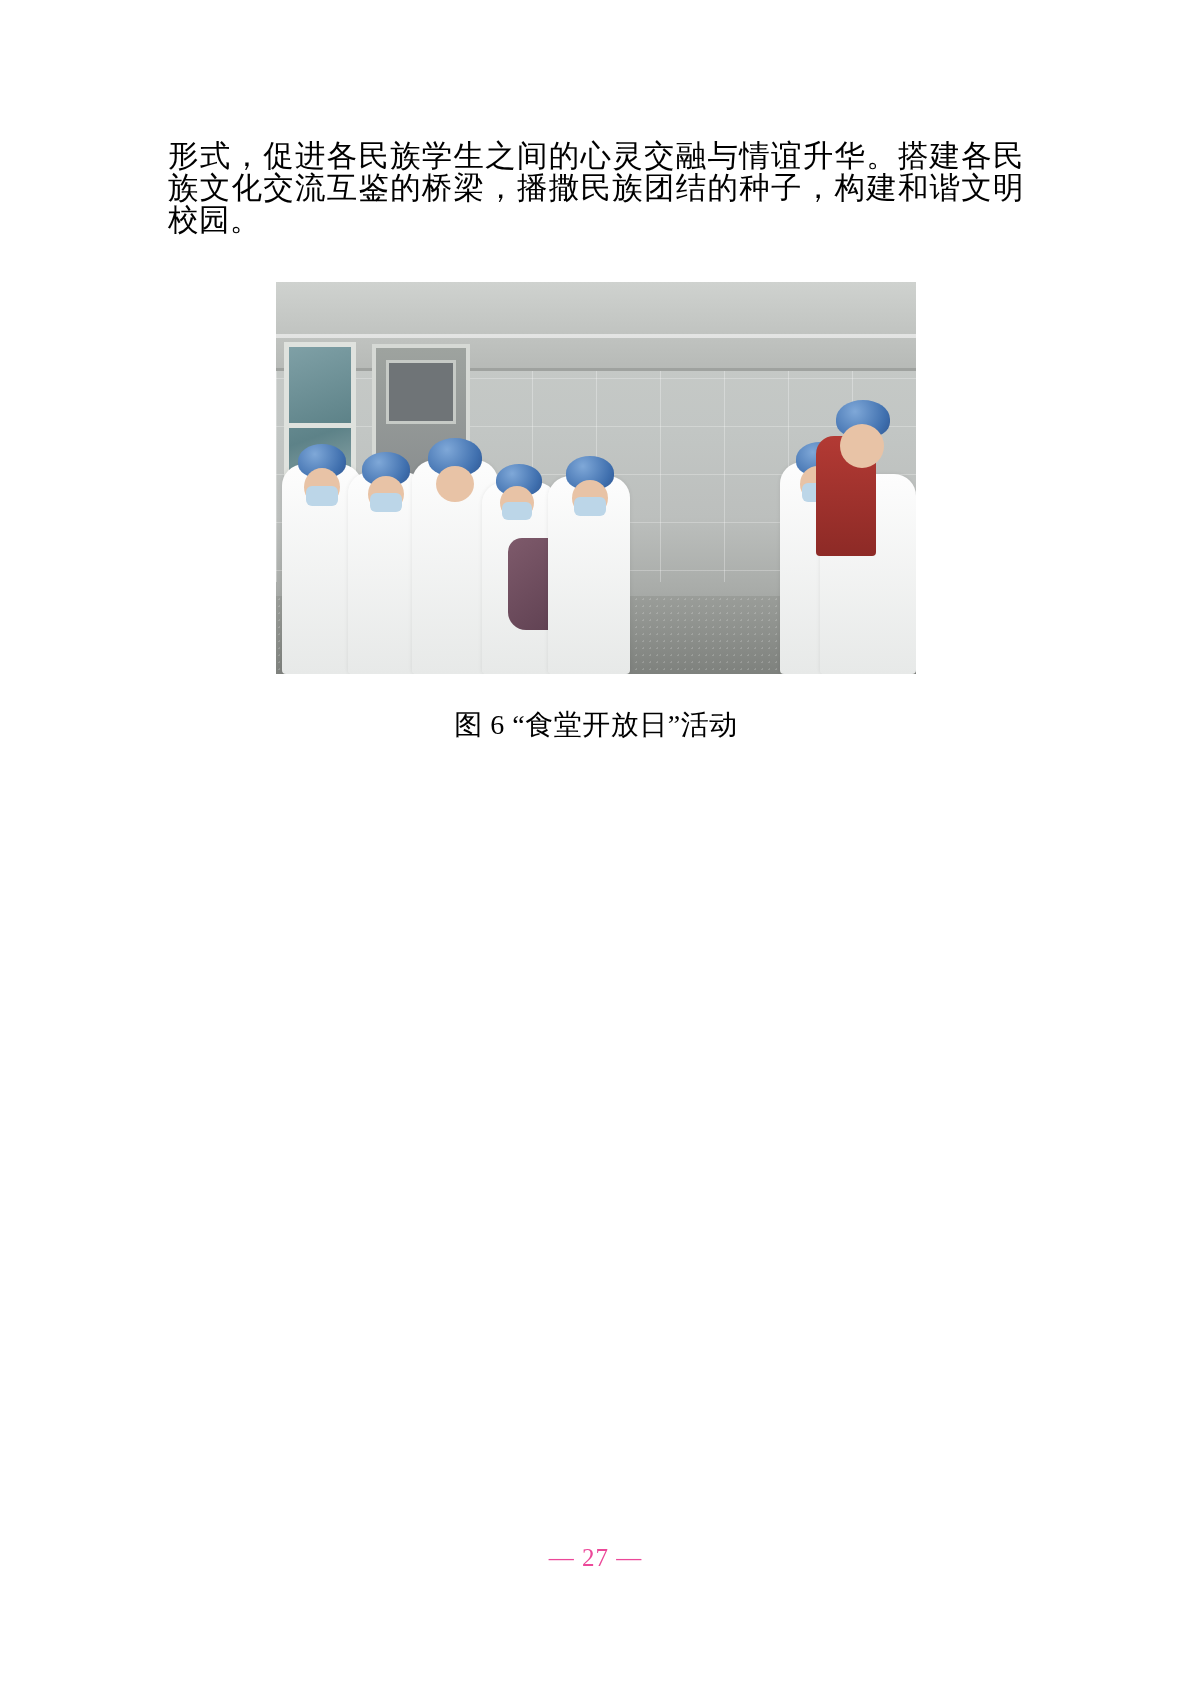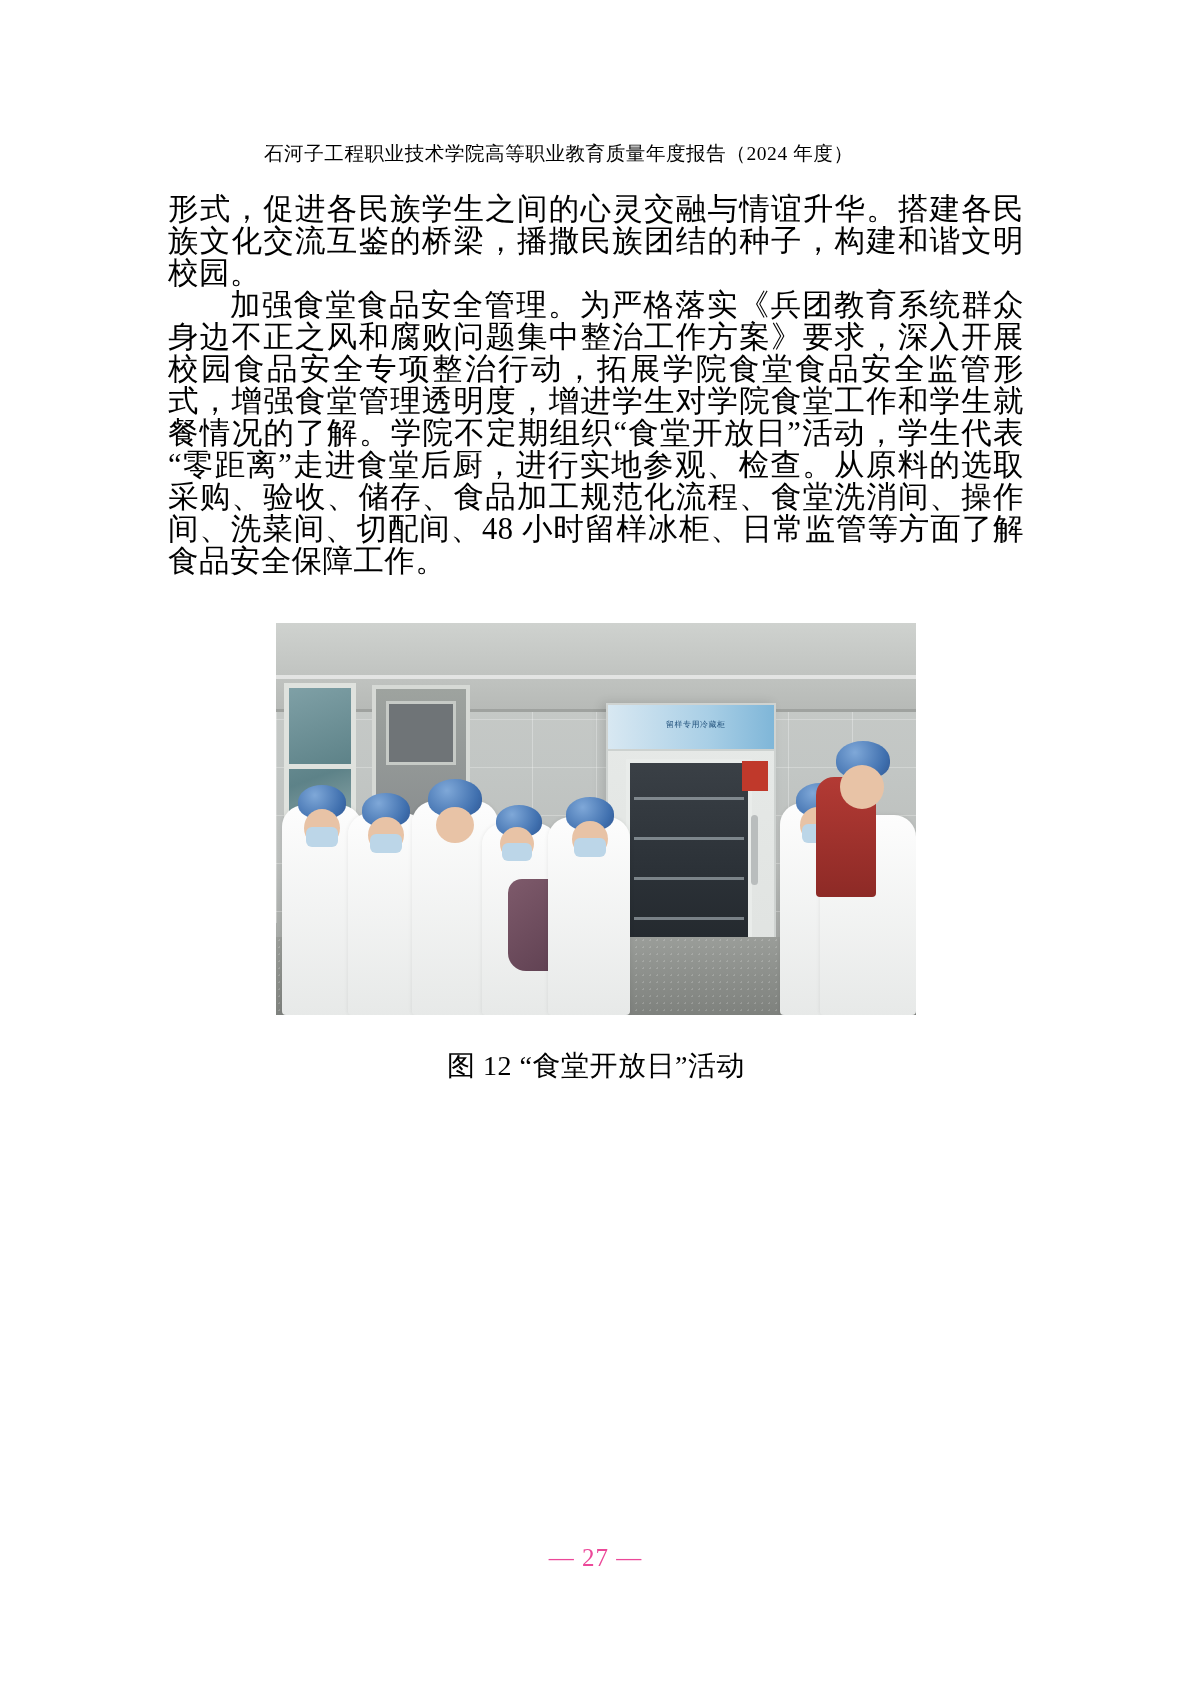--- a/index.html
+++ b/index.html
@@ -245,50 +245,35 @@
     letter-spacing: 1px;
   }
 </style>
 </head>
 <body>
 
 <div class="page">
 
   <div class="content">
 
-    <div class="running-head">石河子工程职业技术学院高等职业教育质量年度报告（2024 年度）</div>
 
     <p class="body-par">形式，促进各民族学生之间的心灵交融与情谊升华。搭建各民族文化交流互鉴的桥梁，播撒民族团结的种子，构建和谐文明校园。</p>
 
-    <p class="body-par indent">加强食堂食品安全管理。为严格落实《兵团教育系统群众身边不正之风和腐败问题集中整治工作方案》要求，深入开展校园食品安全专项整治行动，拓展学院食堂食品安全监管形式，增强食堂管理透明度，增进学生对学院食堂工作和学生就餐情况的了解。学院不定期组织“食堂开放日”活动，学生代表“零距离”走进食堂后厨，进行实地参观、检查。从原料的选取采购、验收、储存、食品加工规范化流程、食堂洗消间、操作间、洗菜间、切配间、48 小时留样冰柜、日常监管等方面了解食品安全保障工作。</p>
 
     <div class="figure">
 
       <div class="photo">
         <div class="ph-wall"></div>
         <div class="ph-tilegrid"></div>
         <div class="ph-ceiling">
           <div class="ph-ceiling-line"></div>
         </div>
         <div class="ph-window"></div>
         <div class="ph-dooropen"></div>
 
-        <div class="ph-fridge">
-          <div class="ph-fridge-header"></div>
-          <div class="ph-fridge-brand">留样专用冷藏柜</div>
-          <div class="ph-fridge-glass">
-            <div class="ph-shelf" style="top:34px"></div>
-            <div class="ph-shelf" style="top:74px"></div>
-            <div class="ph-shelf" style="top:114px"></div>
-            <div class="ph-shelf" style="top:154px"></div>
-          </div>
-          <div class="ph-fridge-label"></div>
-          <div class="ph-fridge-handle"></div>
-          <div class="ph-fridge-base"></div>
-        </div>
 
         <div class="ph-floor"></div>
         <div class="ph-floor-speck"></div>
 
         <div class="person" style="left:6px; width:80px; height:300px;">
           <div class="coat" style="height:210px;"></div>
           <div class="cap" style="left:16px; bottom:196px; width:48px; height:34px;"></div>
           <div class="head" style="left:22px; bottom:168px; width:36px; height:38px;"></div>
           <div class="mask" style="left:24px; bottom:168px; width:32px; height:20px;"></div>
         </div>
@@ -330,18 +315,18 @@
         </div>
 
         <div class="person" style="right:0; width:106px; height:330px;">
           <div class="coat" style="height:200px; right:0; width:96px;"></div>
           <div class="redshirt" style="left:6px; bottom:118px; width:60px; height:120px;"></div>
           <div class="cap" style="left:26px; bottom:236px; width:54px; height:38px;"></div>
           <div class="head" style="left:30px; bottom:206px; width:44px; height:44px;"></div>
         </div>
       </div>
 
-      <div class="caption">图 12 “食堂开放日”活动</div>
+      <div class="caption">图 6 “食堂开放日”活动</div>
     </div>
   </div>
 
   <div class="page-number">— 27 —</div>
 </div>
 
 </body></html>

